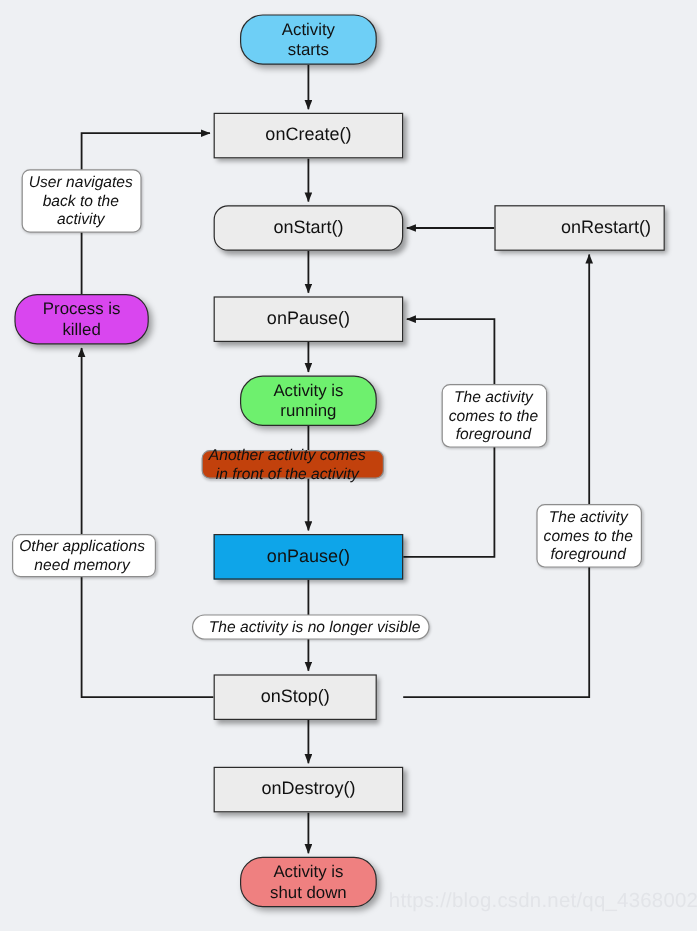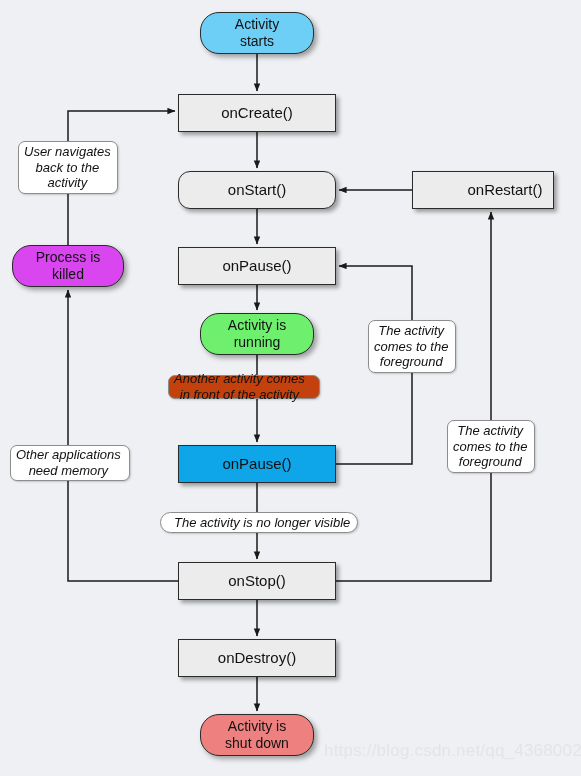--- a/index.html
+++ b/index.html
@@ -125,21 +125,21 @@
 
   <div class="node terminal" style="left: 200px; top: 313px; width: 114px; height: 42px; background: rgb(110, 240, 110); border-color: rgb(43, 43, 43);">
     <span style="white-space:pre-line;">Activity is
 running</span>
   </div>
 
   <div class="node method" style="left: 178px; top: 445px; width: 158px; height: 38px; background: #0ea5e9; border-color: rgb(43, 43, 43);">
     <span>onPause()</span>
   </div>
 
-  <div class="node method" style="left: 178px; top: 562px; width: 158px; height: 38px; background: rgb(236, 236, 236); border-color: rgb(43, 43, 43); text-align: center;">
+  <div class="node method" style="left: 178px; top: 562px; width: 136px; height: 38px; background: rgb(236, 236, 236); border-color: rgb(43, 43, 43); text-align: center;">
     <span>onStop()</span>
   </div>
 
   <div class="node method" style="left: 178px; top: 639px; width: 158px; height: 38px; background: rgb(236, 236, 236); border-color: rgb(43, 43, 43); text-align: right;">
     <span>onDestroy()</span>
   </div>
 
   <div class="node terminal" style="left: 12px; top: 245px; width: 112px; height: 42px; background: #d946ef; border-color: rgb(43, 43, 43); text-align: center;">
     <span style="white-space:pre-line;">Process is
 killed</span>

